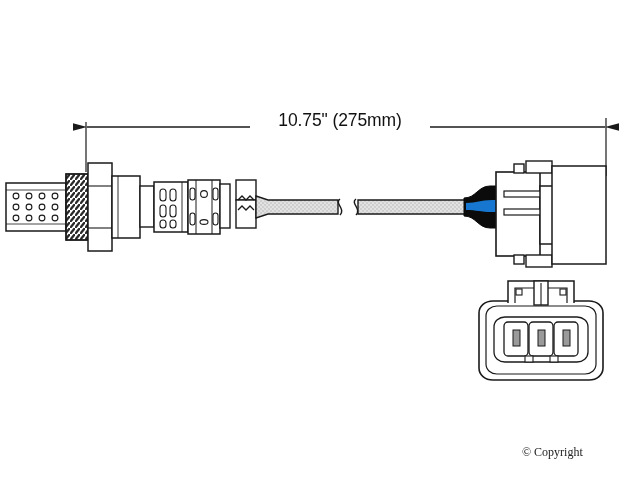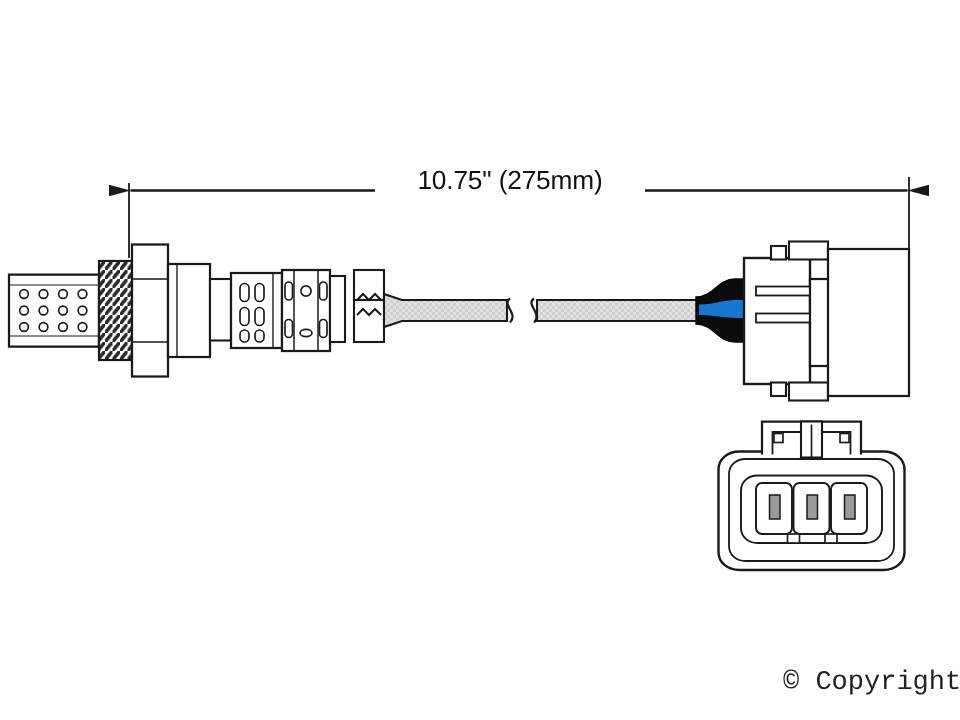--- a/index.html
+++ b/index.html
@@ -36,22 +36,22 @@
     font-size: 17.5px;
     font-family: "Liberation Sans", sans-serif;
     color: #111111;
     letter-spacing: -0.1px;
     white-space: nowrap;
   }
   .copyright-text {
     position: absolute;
     left: 522px;
     top: 445px;
-    font-size: 18px;
-    font-family: Liberation Mono, monospace;
+    font-size: 12px;
+    font-family: Liberation Serif, serif;
     color: #222222;
     white-space: nowrap;
   }
 </style>
 </head>
 <body>
 
 <div id="stage">
 
   <svg id="art" width="640" height="480" viewBox="0 0 640 480">

